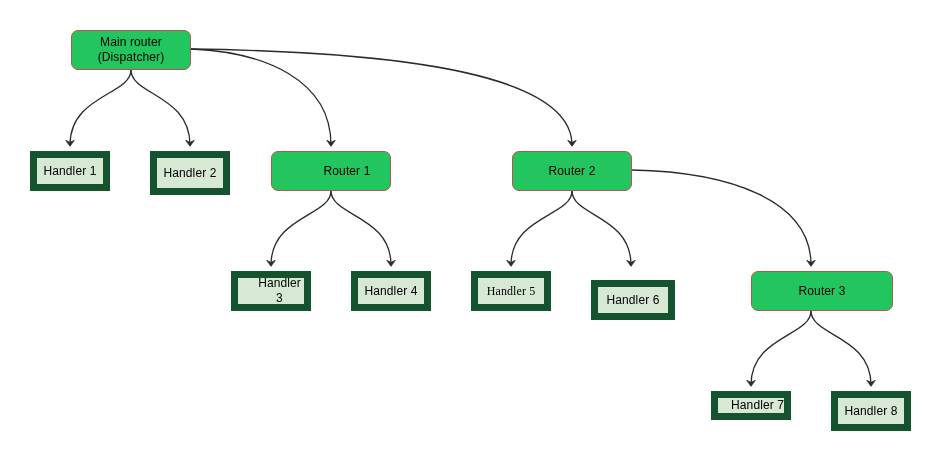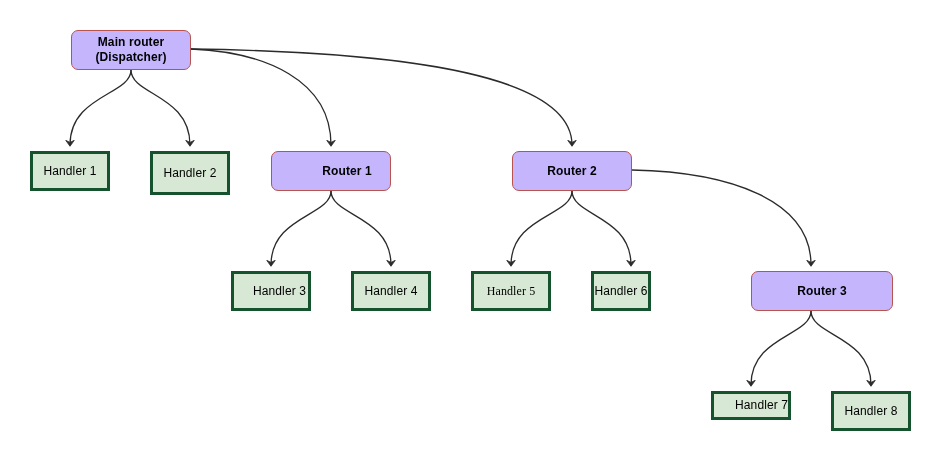--- a/index.html
+++ b/index.html
@@ -31,28 +31,27 @@
     display: flex;
     align-items: center;
     justify-content: center;
     text-align: center;
     font-size: 12px;
     line-height: 15px;
     color: #000000;
     letter-spacing: 0.1px;
   }
   .node.router {
-    background: #c4b5fd;
+    background: #22c55e;
     border: 1px solid #b85450;
     border-radius: 7px;
-    font-weight: bold;
   }
   .node.handler {
     background: #d7e8d4;
-    border: 3px solid #14532d;
+    border: 7px solid #14532d;
     border-radius: 0;
   }
   .node-label {
     display: block;
     white-space: pre-line;
   }
 </style>
 </head>
 <body>
 
@@ -98,21 +97,21 @@
       </div>
       <div class="node handler" style="left: 231px; top: 271px; width: 80px; height: 40px; padding-left: 17px;">
         <span class="node-label">Handler 3</span>
       </div>
       <div class="node handler" style="left: 351px; top: 271px; width: 80px; height: 40px;">
         <span class="node-label">Handler 4</span>
       </div>
       <div class="node handler" style="left: 471px; top: 271px; width: 80px; height: 40px; font-family: Liberation Serif, serif;">
         <span class="node-label">Handler 5</span>
       </div>
-      <div class="node handler" style="left: 591px; top: 271px; width: 60px; height: 40px; justify-content: center;">
+      <div class="node handler" style="left: 591px; top: 280px; width: 84px; height: 40px; justify-content: center;">
         <span class="node-label">Handler 6</span>
       </div>
       <div class="node router" style="left: 751px; top: 271px; width: 142px; height: 40px;">
         <span class="node-label">Router 3</span>
       </div>
       <div class="node handler" style="left: 711px; top: 391px; width: 80px; height: 29px; justify-content: flex-end;">
         <span class="node-label">Handler 7</span>
       </div>
       <div class="node handler" style="left: 831px; top: 391px; width: 80px; height: 40px; text-align: right;">
         <span class="node-label">Handler 8</span>

